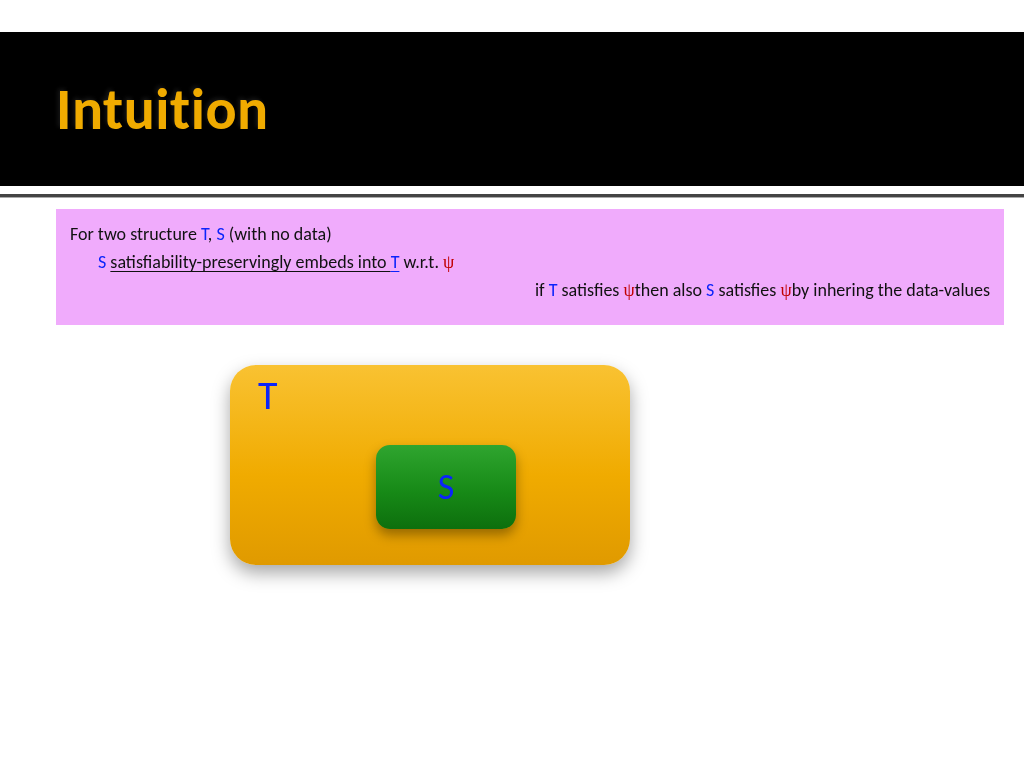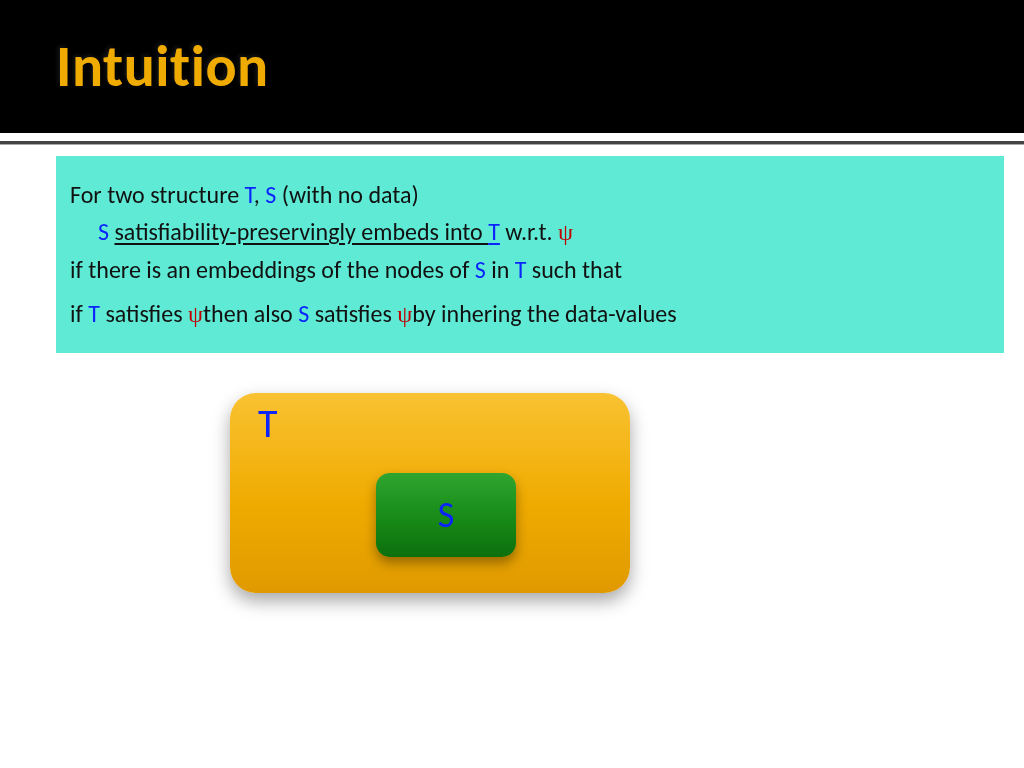--- a/index.html
+++ b/index.html
@@ -1,44 +1,45 @@
 <!DOCTYPE html>
 <html><head>
 <meta charset="utf-8">
 <style>
   * { margin: 0; padding: 0; box-sizing: border-box; }
   html, body { width: 1024px; height: 768px; font-family: Calibri, "Segoe UI", Arial, sans-serif; background: #fff; overflow: hidden; }
 
   .title-band {
     width: 100%;
-    height: 133px;
+    height: 154px;
     background: #000;
     display: flex;
     align-items: center;
     padding-left: 56px;
+    margin-top: 32px;
   }
   .title-text {
     font-size: 58px;
     font-weight: 700;
     color: #f0ab00;
     text-shadow: 2px 2px 4px rgba(0,0,0,0.6), -2px -2px 4px rgba(50,50,50,0.5);
     letter-spacing: 0.5px;
   }
   .ruler {
     height: 3px;
     background: #444;
     margin-top: 8px;
     box-shadow: 0 1px 0 #aaa;
   }
 
   .green-panel {
     margin: 12px 20px 0 56px;
-    background: #5eead4;
-    padding: 20px 14px 20px 14px;
-    font-size: 24px;
+    background: #f0abfc;
+    padding: 12px 14px 20px 14px;
+    font-size: 18px;
     line-height: 1.55;
     color: #111;
   }
   .indent1 { padding-left: 28px; }
   .indent2 { padding-left: 40px; font-style: italic; }
   .blue { color: #0b24fb; }
   .psi { color: #c00000; font-family: "Segoe UI Symbol","Cambria Math",serif; }
   .underl { text-decoration: underline; text-underline-offset: 3px; margin-top: 40px; }
 
   .diagram {
@@ -86,24 +87,21 @@
 </div>
 <div class="ruler"></div>
 
 <div class="green-panel">
   <div>
     <span>For two structure </span><span class="blue">T</span><span>, </span><span class="blue">S</span><span> (with no data)</span>
   </div>
   <div class="indent1">
     <span class="blue">S</span><span> </span><span class="underl">satisfiability-preservingly embeds into </span><span class="blue underl">T</span><span> w.r.t. </span><span class="psi">ψ</span>
   </div>
-  <div>
-    <span>if there is an embeddings of the nodes of </span><span class="blue">S</span><span> in </span><span class="blue">T</span><span> such that</span>
-  </div>
-  <div style="margin-top:6px;">
+  <div style="text-align:right;">
     <span>if </span><span class="blue">T</span><span> satisfies </span><span class="psi">ψ</span><span>then also </span><span class="blue">S</span><span> satisfies </span><span class="psi">ψ</span><span>by inhering the data-values</span>
   </div>
 </div>
 
 <div class="diagram">
   <div class="box-t"></div>
   <div class="label-t">T</div>
   <div class="box-s">
     <span class="label-s">S</span>
   </div>

